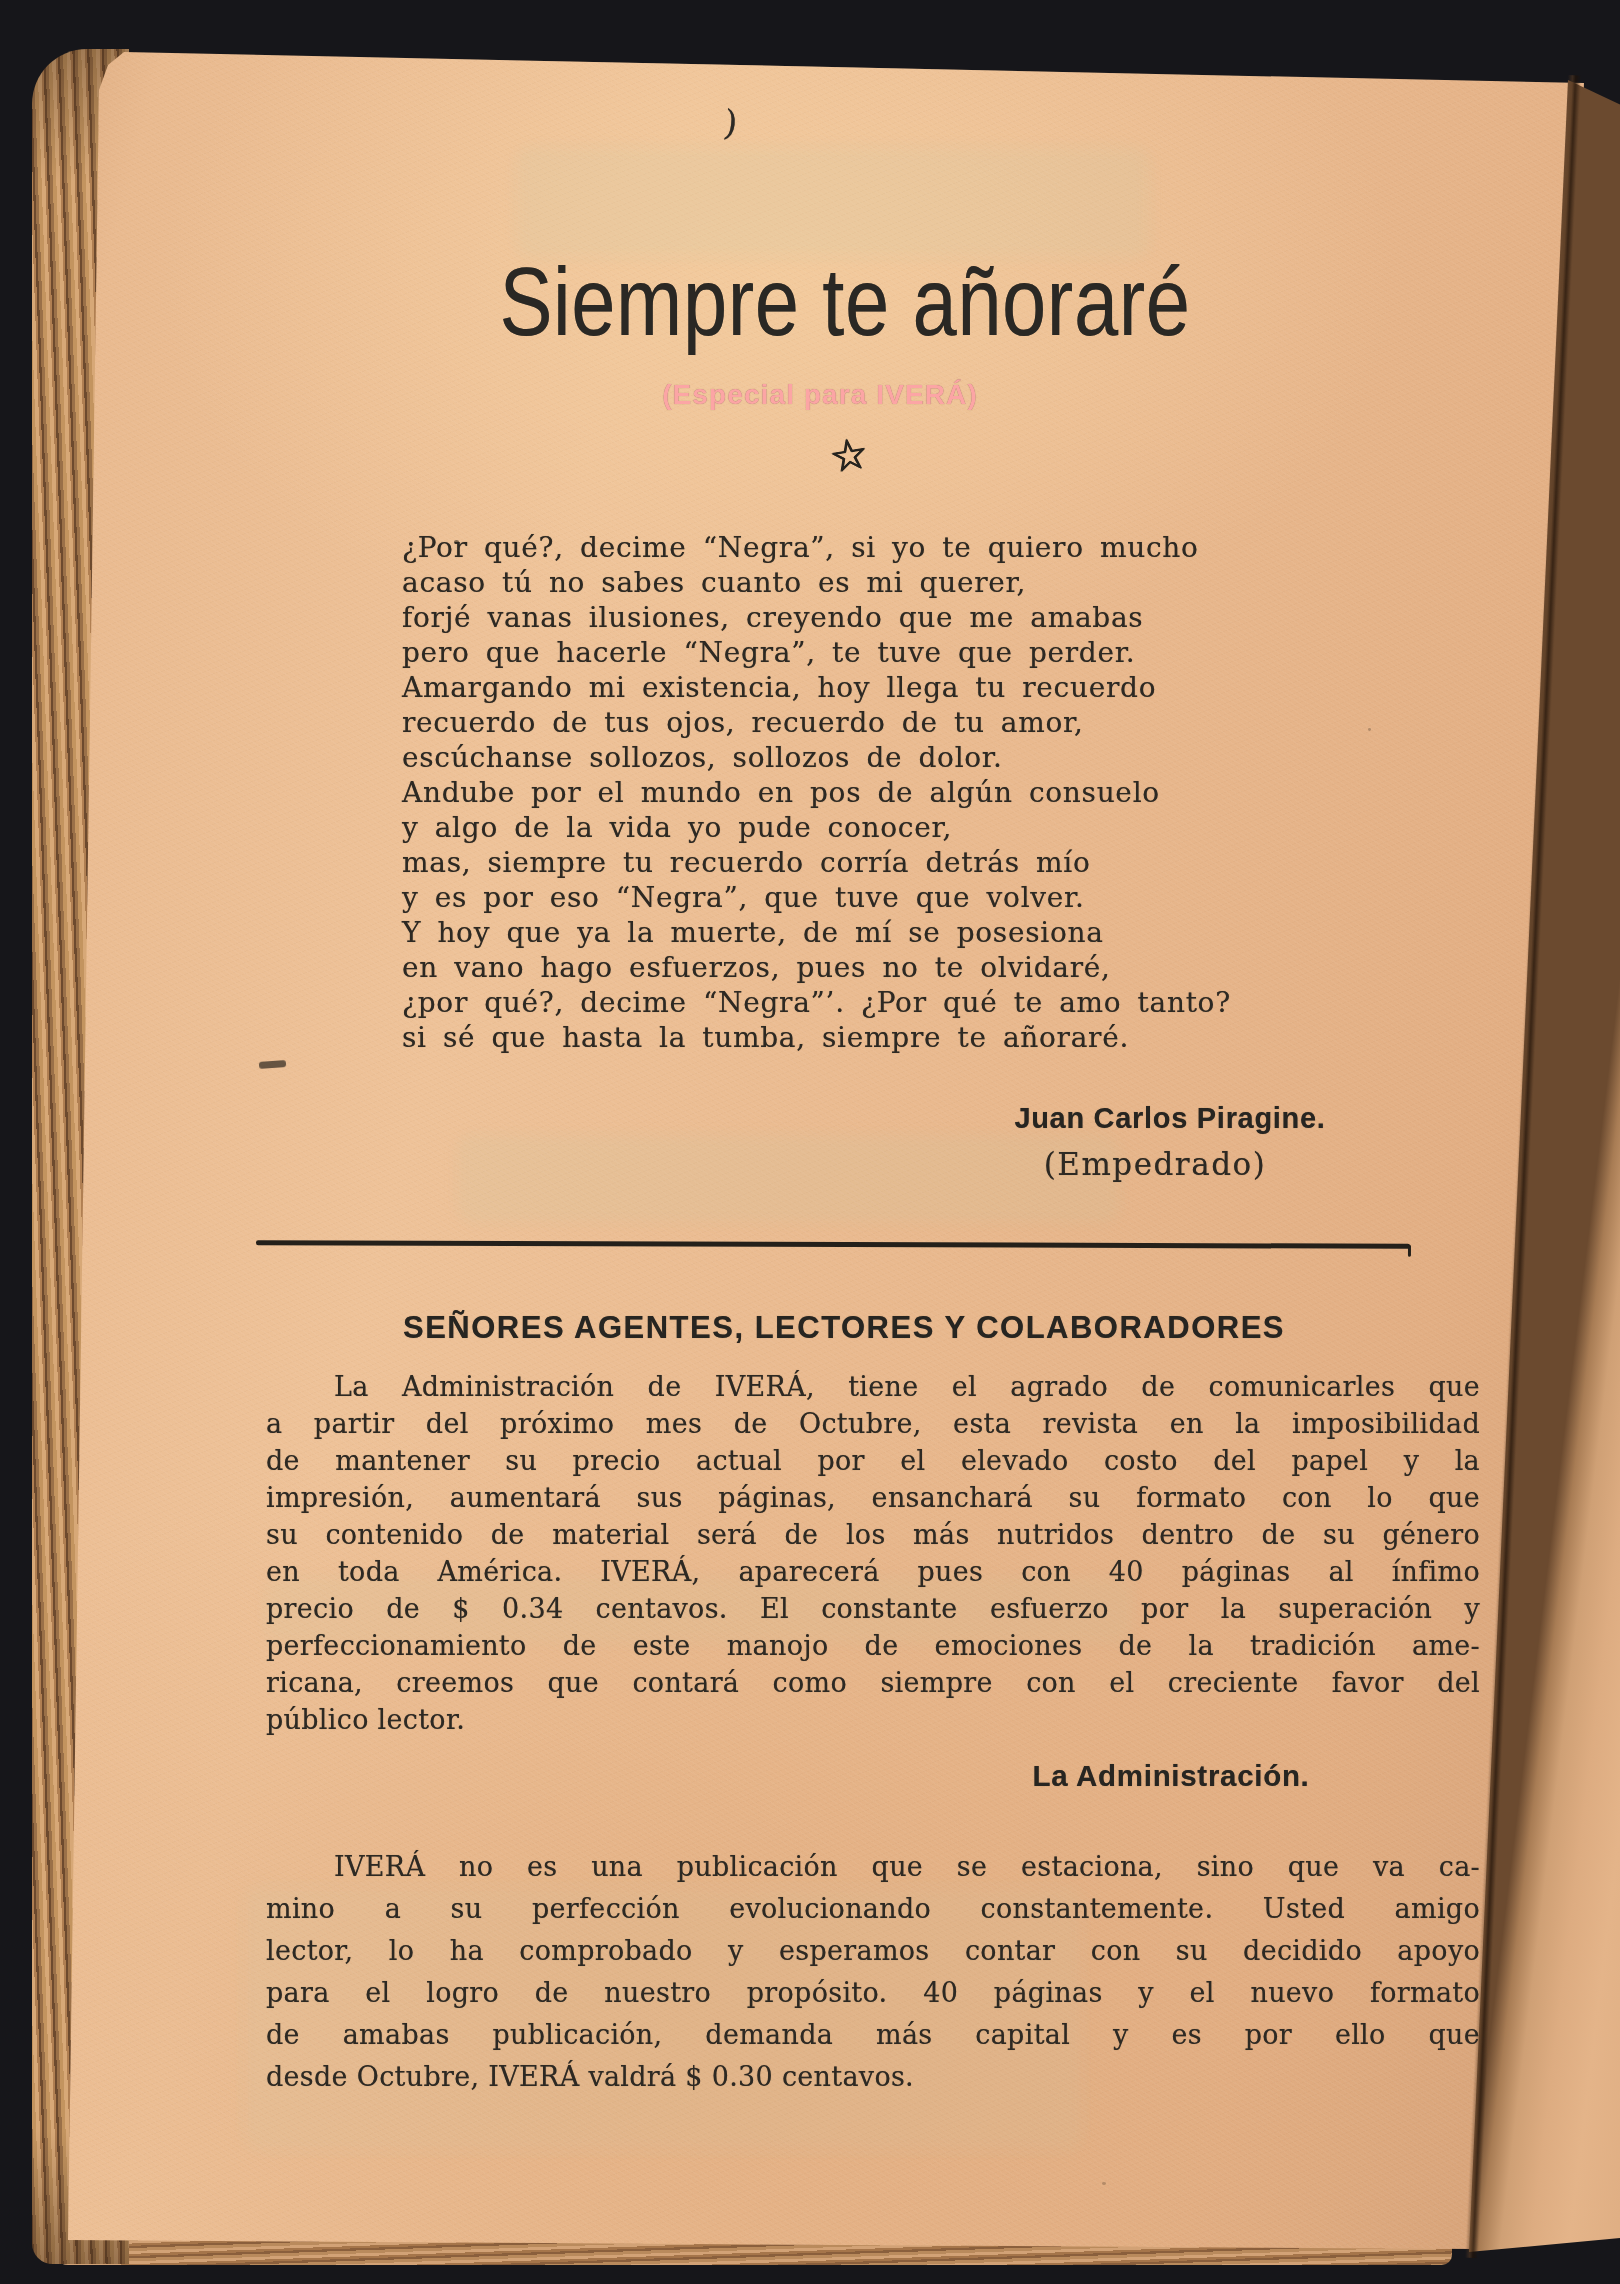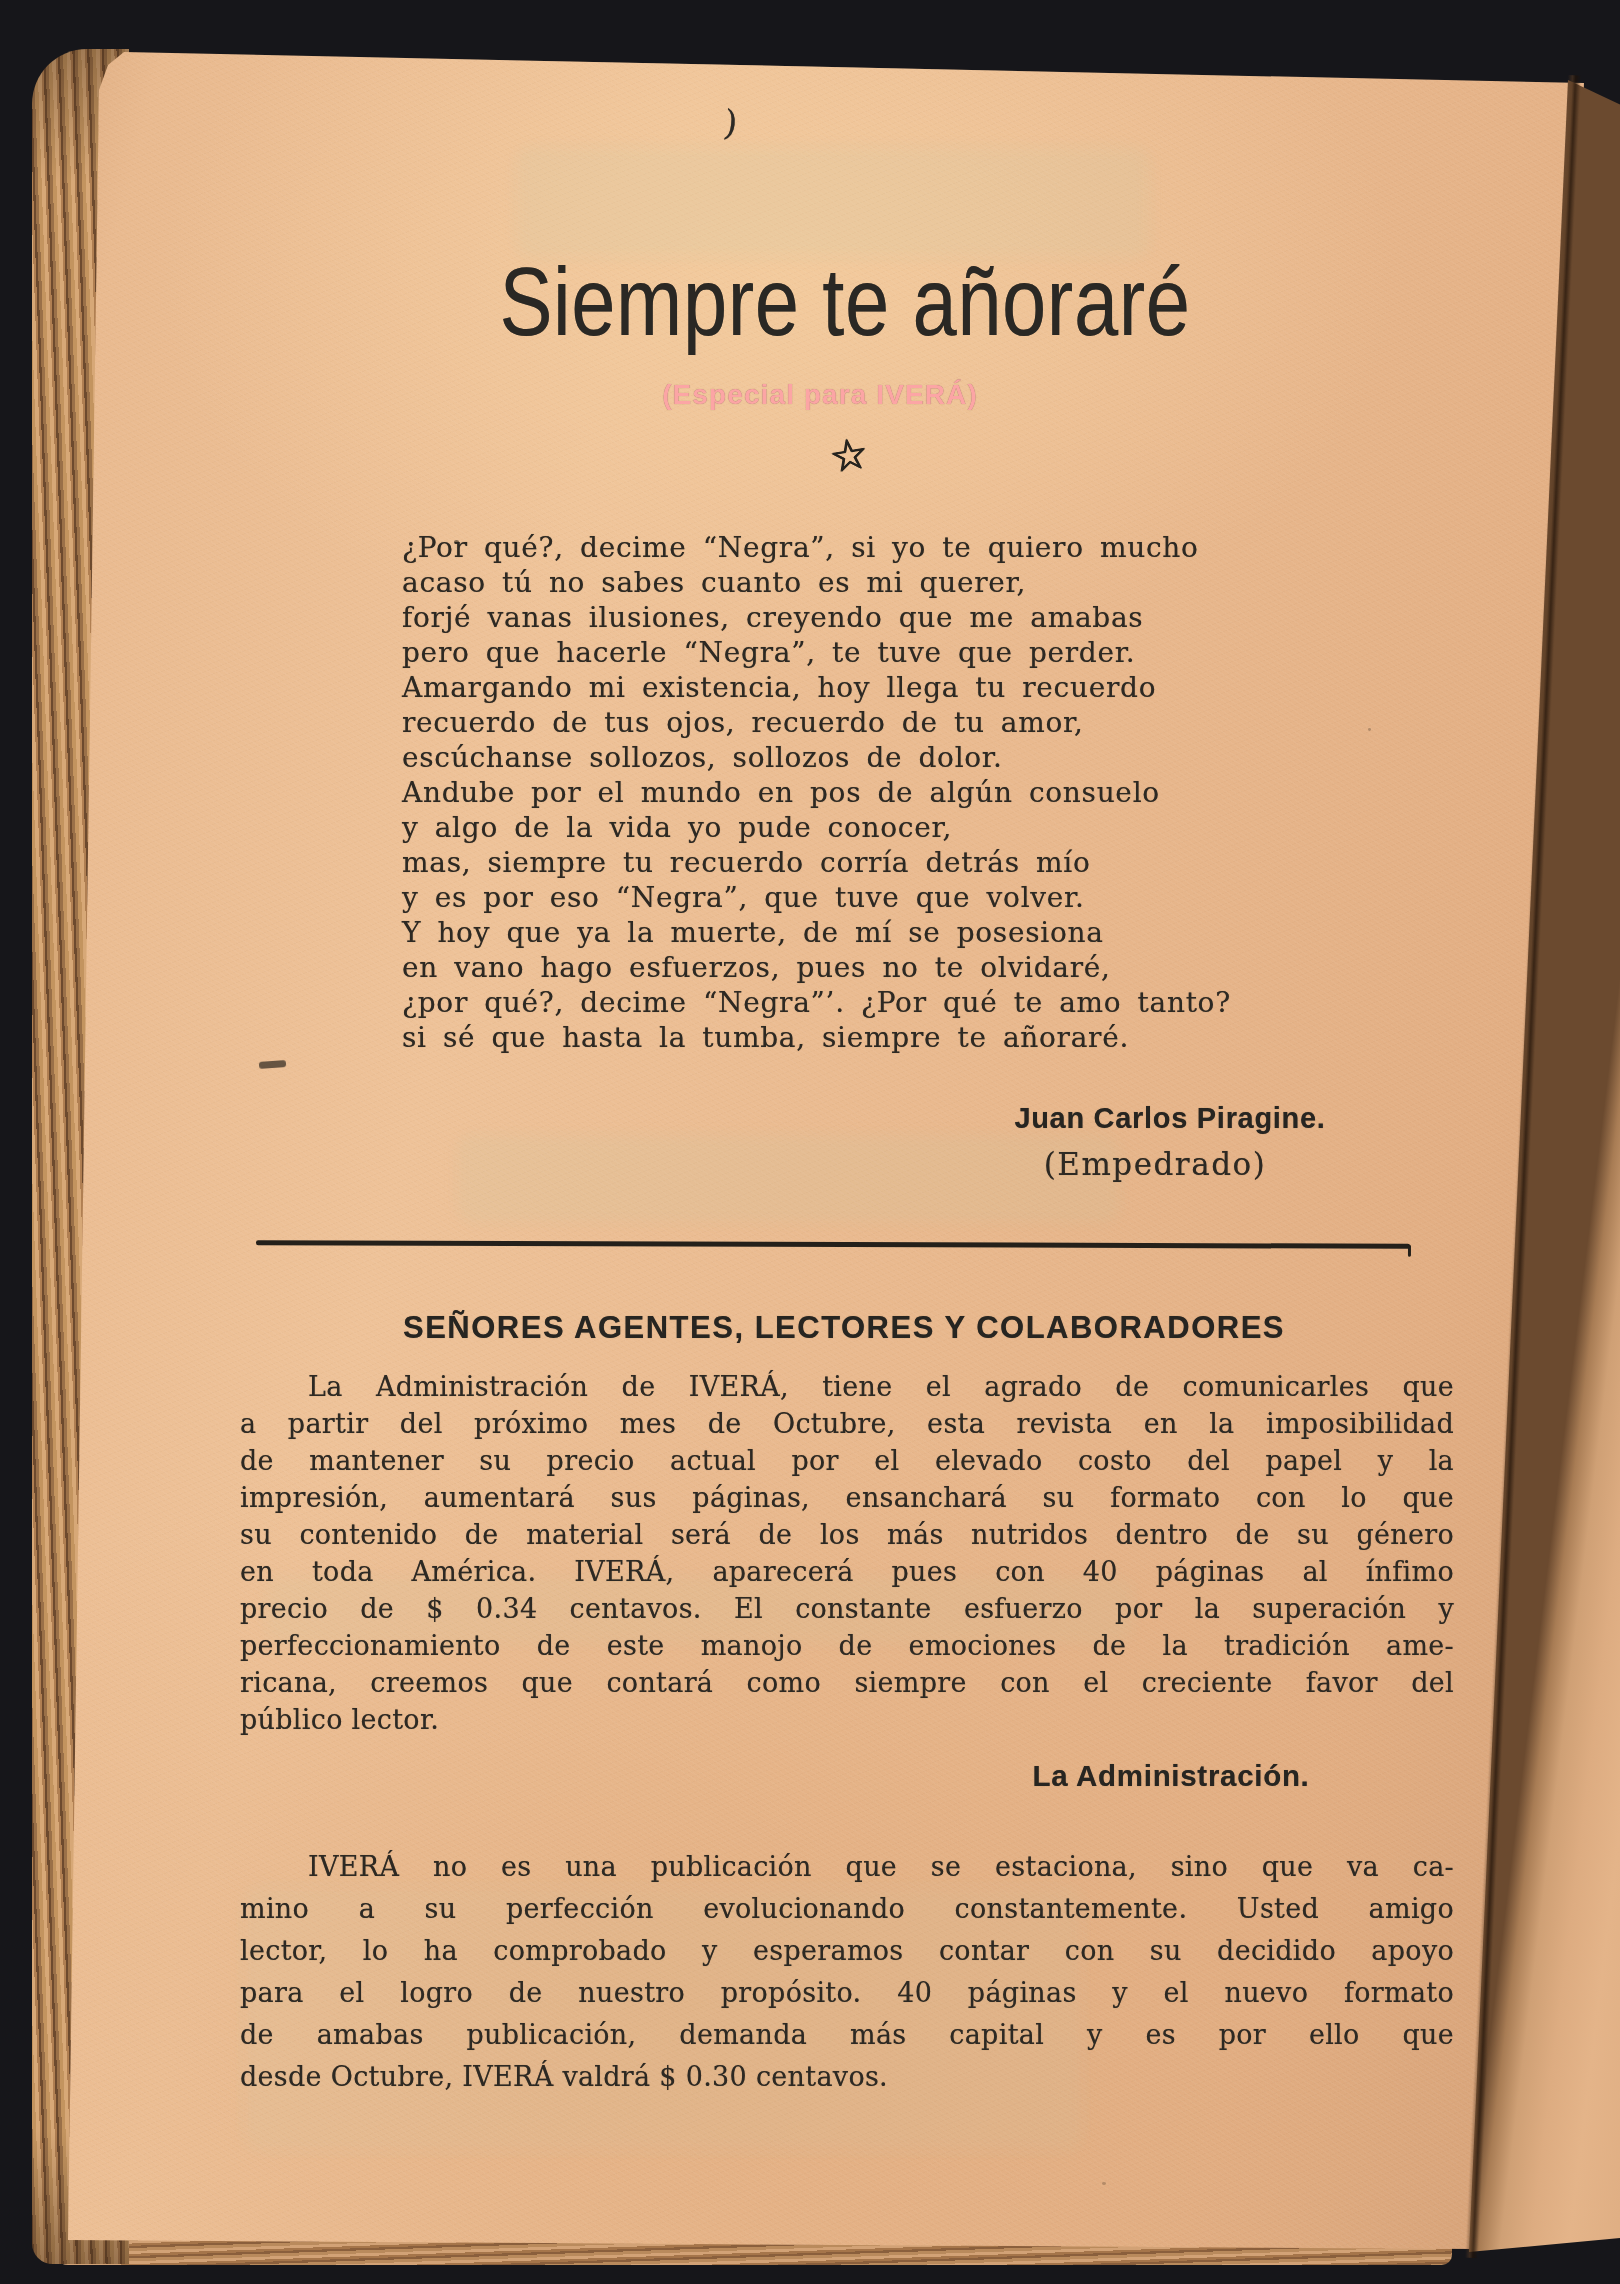--- a/index.html
+++ b/index.html
@@ -116,21 +116,21 @@
     content:""; position:absolute; right:-0.7px; top:0.7px; width:2.9px; height:12.5px;
     background:#24201a; border-radius:1.5px;
   }
   .notice-heading{
     position:absolute; left:844px; top:1310px; white-space:nowrap;
     transform:translateX(-50%);
     font-family:"Liberation Sans", sans-serif; font-weight:bold;
     font-size:31px; letter-spacing:1.5px; color:#272521;
   }
   .para{
-    position:absolute; left:240px; width:1214px;
+    position:absolute; left:266px; width:1214px;
     font-size:27px; color:#2d2923; letter-spacing:0.3px;
   }
   .para div{ text-align:justify; text-align-last:justify; }
   .para div:first-child{ text-indent:68px; }
   .para div:last-child{ text-align:right; text-align-last:left; }
   .para1{ top:1368px; line-height:37px; }
   .para2{ top:1846px; line-height:42px; }
   .notice-signature{
     position:absolute; left:1171px; top:1759px; white-space:nowrap;
     transform:translateX(-50%);

